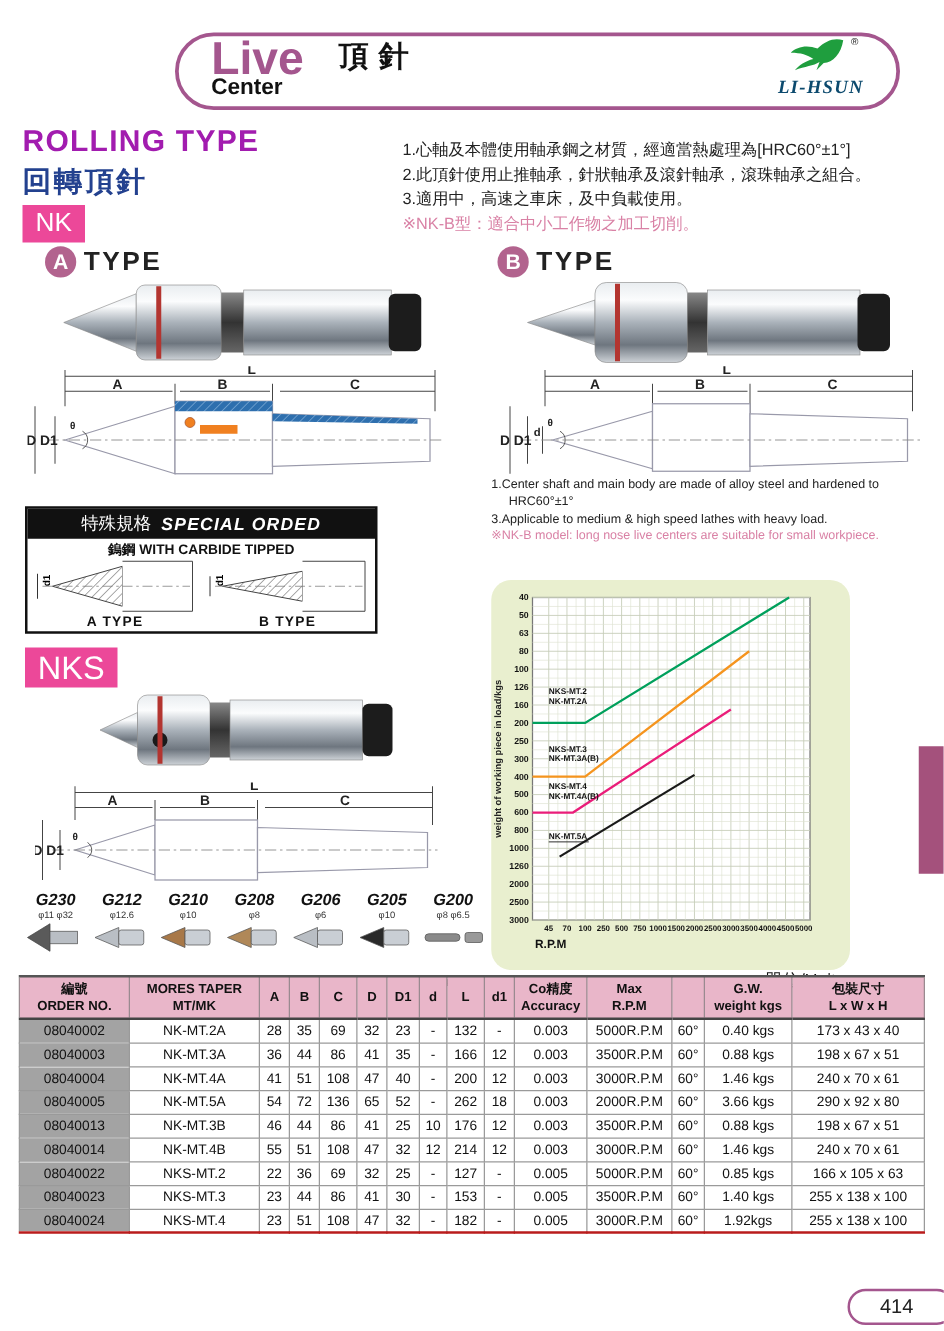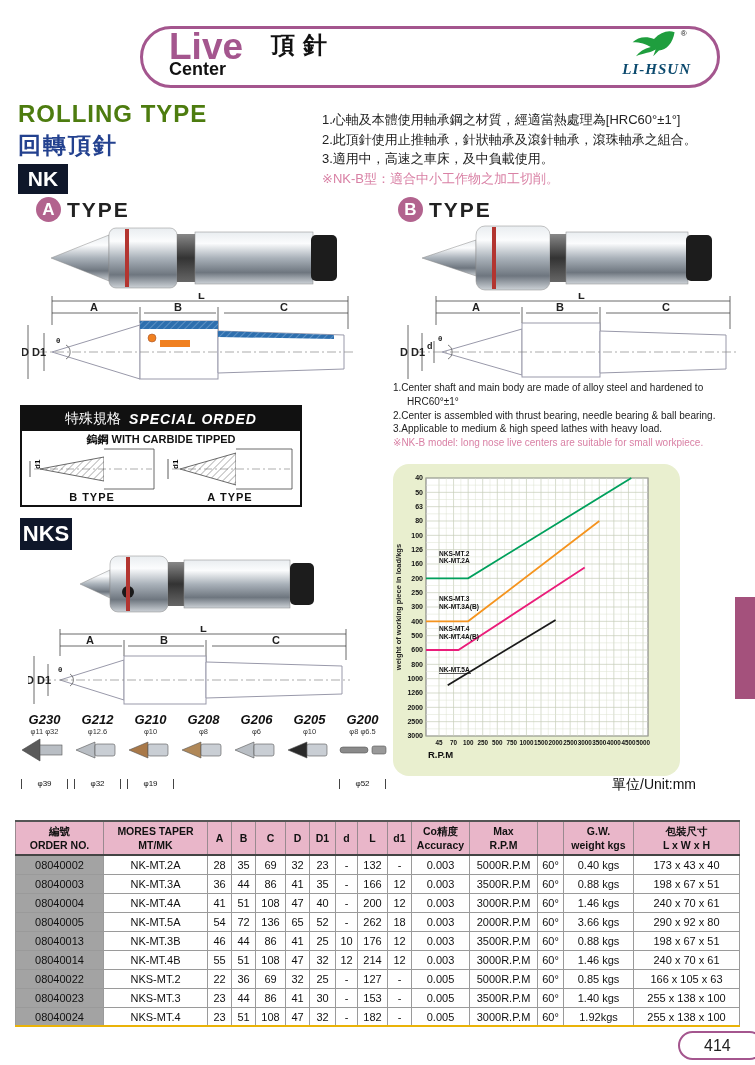--- a/index.html
+++ b/index.html
@@ -14,31 +14,31 @@
   .brand{display:flex;flex-direction:column;line-height:.95}
   .brand-live{font-size:37px;font-weight:bold;color:#a4568e}
   .brand-center{font-size:18px;font-weight:bold;color:#111;margin-top:-3px}
   .title-cjk{font-size:24px;font-weight:bold;margin-left:28px;letter-spacing:8px}
   .logo{margin-left:auto;display:flex;flex-direction:column;align-items:center}
   .logo-reg{font-size:8px;vertical-align:top}
   .logo-text{font-family:"Liberation Serif","DejaVu Serif",serif;font-style:italic;
     font-weight:bold;font-size:15px;color:#0c4a6e;letter-spacing:1px}
 
   .rolling{left:18px;top:100px}
-  .rolling-en{font-size:24px;font-weight:bold;color:#4d7c0f;letter-spacing:1px}
+  .rolling-en{font-size:24px;font-weight:bold;color:#a21caf;letter-spacing:1px}
   .rolling-cjk{font-size:23px;font-weight:bold;color:#23418f;margin-top:2px;letter-spacing:2px}
 
   .notes{line-height:1.5;color:#222}
   .notes-zh{left:322px;top:110px;width:425px;font-size:13px}
   .notes-en{left:393px;top:381px;width:360px;font-size:10px;line-height:1.38}
 
-  .badge{background:#0f172a;color:#fff;font-weight:bold;display:flex;
+  .badge{background:#ec4899;color:#fff;font-weight:normal;display:flex;
     align-items:center;justify-content:center}
   .badge-nk{left:18px;top:164px;width:50px;height:30px;font-size:21px}
-  .badge-nks{left:20px;top:518px;width:52px;height:32px;font-size:22px}
+  .badge-nks{left:20px;top:518px;width:74px;height:32px;font-size:26px}
 
   .type-head{display:flex;align-items:center;gap:6px}
   .type-circle{width:25px;height:25px;border-radius:50%;background:#b2638e;color:#fff;
     font-weight:bold;font-size:17px;display:flex;align-items:center;justify-content:center}
   .type-word{font-size:21px;font-weight:bold;color:#222;letter-spacing:2px}
   .type-a{left:36px;top:197px}
   .type-b{left:398px;top:197px}
 
   .special-box{left:20px;top:405px;width:282px;height:102px;border:2px solid #111;background:#fff}
   .special-head{background:#111;color:#fff;height:24px;display:flex;align-items:center;
@@ -53,22 +53,22 @@
   .side-tab{left:735px;top:597px;width:20px;height:102px;background:#a4517c}
   .unit-note{left:612px;top:776px;font-size:14px;color:#111}
 
   .g-row{left:18px;top:712px;width:372px;display:flex}
   .g-item{width:53px;text-align:center}
   .g-name{font-style:italic;font-weight:bold;font-size:13px}
   .g-dims{font-size:7.5px;color:#333;height:10px;white-space:nowrap}
   .g-bottom{font-size:8px;border-left:1px solid #444;border-right:1px solid #444;
     margin:12px 3px;line-height:1.2}
 
-  .spec-table{left:15px;top:820px;width:724px;border-collapse:collapse;table-layout:fixed;
-    border-top:2px solid #555;border-bottom:2px solid #eab308}
+  .spec-table{left:15px;top:780px;width:724px;border-collapse:collapse;table-layout:fixed;
+    border-top:2px solid #555;border-bottom:2px solid #b91c1c}
   .spec-table th{background:#e9b6c9;border:1px solid #9a8a90;border-bottom:2px solid #444;
     font-size:10.5px;font-weight:bold;padding:2px 0;line-height:1.35}
   .spec-table td{border:1px solid #9a9a9a;font-size:11px;text-align:center;height:19px;
     background:#fff;white-space:nowrap;overflow:hidden}
   .spec-table td:first-child{background:#a3a3a3}
 
   .page-pill{left:678px;top:1031px;width:86px;height:29px;border:2.5px solid #a4568e;
     border-radius:15px;display:flex;align-items:center;padding-left:24px;
     font-size:16px;color:#222;background:#fff}
 
@@ -227,45 +227,44 @@
 
 <div class="abs special-box">
   <div class="special-head">
     <span>特殊規格</span>
     <span class="en">SPECIAL ORDED</span>
   </div>
   <div class="special-sub">鎢鋼 WITH CARBIDE TIPPED</div>
   <div class="special-row">
     <div class="so-col">
       <svg width="132" height="44" viewBox="0 0 132 44">
+        <line x1="4" y1="12" x2="4" y2="32" stroke="#333" stroke-width="0.8"></line>
+        <text transform="rotate(-90 11 22)" x="11" y="25" font-size="8" font-weight="bold">d1</text>
+        <polygon points="16,22 72,6 72,38" fill="url(#grayhatch)" stroke="#444" stroke-width="0.8"></polygon>
+        <path d="M72,2 L128,2 L128,42 L72,42" fill="#fff" stroke="#444" stroke-width="0.8"></path>
+        <line x1="8" y1="22" x2="126" y2="22" stroke="#777" stroke-width="0.6" stroke-dasharray="8 3 2 3"></line>
+      </svg>
+      <div class="so-label">A TYPE</div>
+    </div>
+    <div class="so-col">
+      <svg width="132" height="44" viewBox="0 0 132 44">
         <line x1="4" y1="14" x2="4" y2="30" stroke="#333" stroke-width="0.8"></line>
         <text transform="rotate(-90 11 22)" x="11" y="25" font-size="8" font-weight="bold">d1</text>
         <polygon points="14,22 78,10 78,34" fill="url(#grayhatch)" stroke="#444" stroke-width="0.8"></polygon>
         <path d="M78,2 L128,2 L128,42 L78,42" fill="#fff" stroke="#444" stroke-width="0.8"></path>
         <line x1="8" y1="22" x2="126" y2="22" stroke="#777" stroke-width="0.6" stroke-dasharray="8 3 2 3"></line>
       </svg>
       <div class="so-label">B TYPE</div>
     </div>
-    <div class="so-col">
-      <svg width="132" height="44" viewBox="0 0 132 44">
-        <line x1="4" y1="12" x2="4" y2="32" stroke="#333" stroke-width="0.8"></line>
-        <text transform="rotate(-90 11 22)" x="11" y="25" font-size="8" font-weight="bold">d1</text>
-        <polygon points="16,22 72,6 72,38" fill="url(#grayhatch)" stroke="#444" stroke-width="0.8"></polygon>
-        <path d="M72,2 L128,2 L128,42 L72,42" fill="#fff" stroke="#444" stroke-width="0.8"></path>
-        <line x1="8" y1="22" x2="126" y2="22" stroke="#777" stroke-width="0.6" stroke-dasharray="8 3 2 3"></line>
-      </svg>
-      <div class="so-label">A TYPE</div>
-    </div>
   </div>
 </div>
 
 <div class="abs notes notes-en">
     <div>1.Center shaft and main body are made of alloy steel and hardened to</div>
     <div style="padding-left: 14px;">HRC60°±1°</div>
-    <div>2.Center is assembled with thrust bearing, needle bearing &amp; ball bearing.</div>
     <div>3.Applicable to medium &amp; high speed lathes with heavy load.</div>
     <div style="color: rgb(217, 129, 165);">※NK-B model: long nose live centers are suitable for small workpiece.</div>
   </div>
 
 <div class="abs badge badge-nks">NKS</div>
 <svg class="abs" style="left:70px;top:548px" width="250" height="72" viewBox="0 0 250 72">
   <polygon points="10,36 40,22 40,50" fill="url(#metal)" stroke="#888" stroke-width="0.5"></polygon>
   <rect x="40" y="8" width="58" height="56" rx="8" fill="url(#metal)" stroke="#888" stroke-width="0.5"></rect>
   <circle cx="58" cy="44" r="6" fill="#1a1a1a"></circle>
   <rect x="56" y="9" width="4" height="54" fill="#b33530"></rect>

